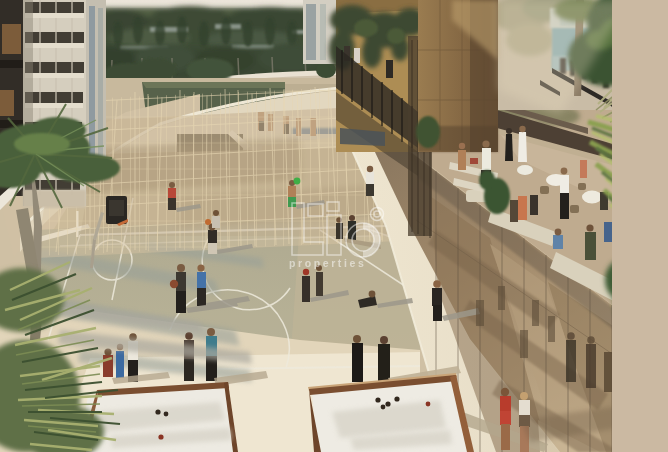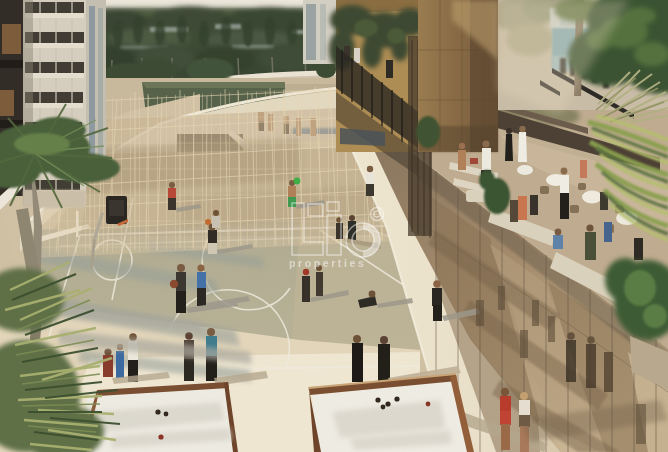--- a/index.html
+++ b/index.html
@@ -1,16 +1,16 @@
 <!DOCTYPE html>
 <html><head>
 <meta charset="utf-8">
 <style>
 html,body{margin:0;padding:0;background:#cbb9a2;font-family:"Liberation Sans",sans-serif;}
-#scene{position:relative;width:668px;height:452px;overflow:hidden;}
+#scene{position:relative;width:612px;height:452px;overflow:hidden;}
 </style>
 </head>
 <body>
 <div id="scene">
 <svg width="668" height="452" viewBox="0 0 668 452">
 <defs>
 <filter id="b1" x="-20%" y="-20%" width="140%" height="140%">
           <feGaussianBlur stdDeviation="1.2"></feGaussianBlur>
         </filter>
 <filter id="b2" x="-20%" y="-20%" width="140%" height="140%">

